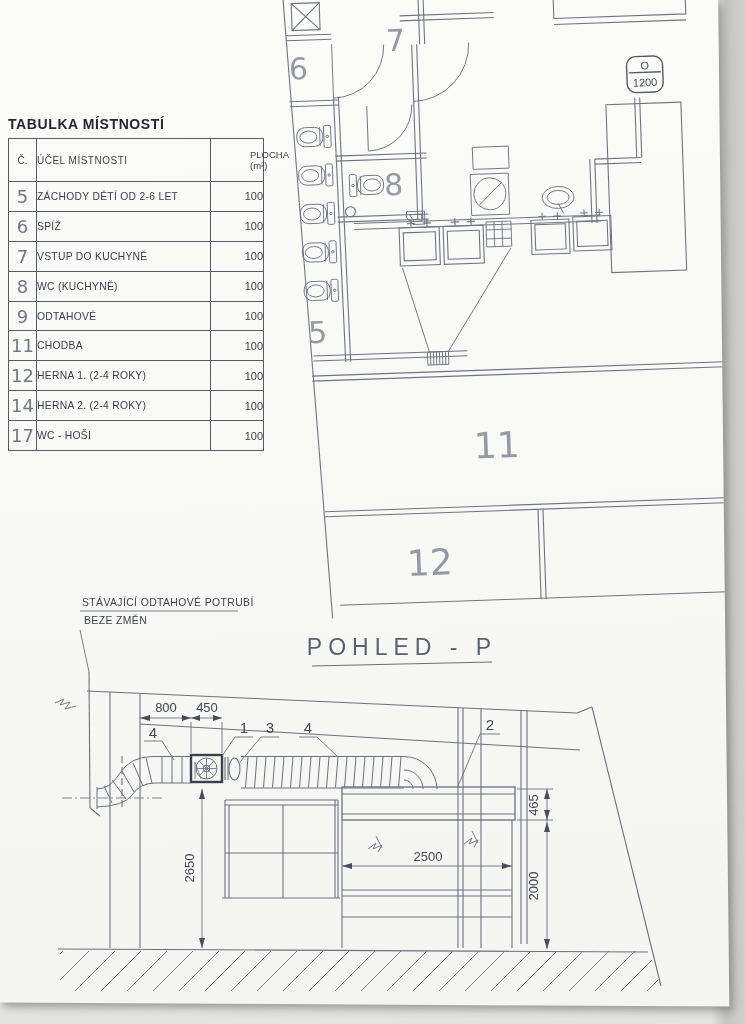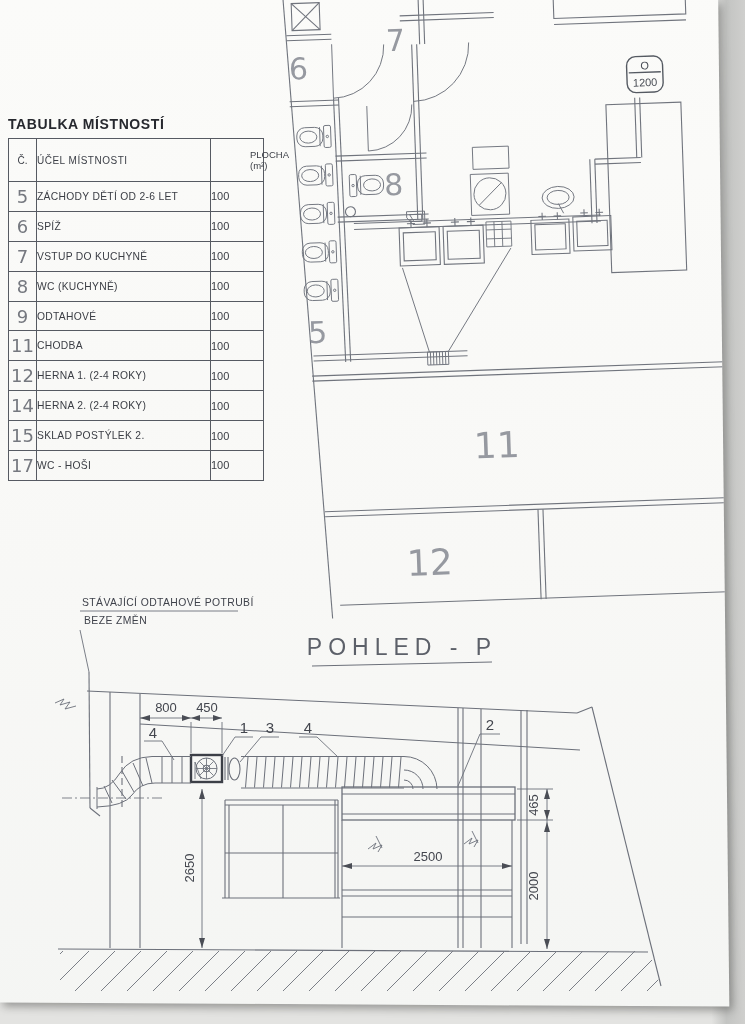--- a/index.html
+++ b/index.html
@@ -23,21 +23,21 @@
   table.rt{border-collapse:collapse;table-layout:fixed;width:255px;}
   table.rt td,table.rt th{border:1px solid #565a62;padding:0;}
   table.rt col.c1{width:28px;}table.rt col.c2{width:174px;}table.rt col.c3{width:53px;}
   tr.hdr{height:43px;}
   tr.hdr .h{font-size:10px;font-weight:500;color:#3d4048;text-align:center;}
   tr.hdr .h2{text-align:left;letter-spacing:.5px;}
   tr.hdr .h3{font-size:9.5px;line-height:11px;padding-left:39px;}
   tr.dr{height:29.9px;}
   td.nm{font-family:"DejaVu Sans",sans-serif;font-size:18px;font-weight:400;color:#75787f;text-align:center;}
   td.pp{font-size:10.3px;letter-spacing:.3px;padding-left:7px;color:#3a3d44;}
-  td.ar{font-size:11px;text-align:left;color:#3a3d44;margin-left:16px;}
+  td.ar{font-size:11px;text-align:right;color:#3a3d44;margin-left:16px;}
   svg text{font-family:"Liberation Sans",sans-serif;}
   .dimtxt{font-size:13px;fill:#43464e;}
   .callout{font-size:15px;fill:#43464e;}
   .roomnum{font-family:"DejaVu Sans",sans-serif;fill:#8e9199;opacity:.92;}
   .notetxt{font-size:10.4px;fill:#3f424b;letter-spacing:.4px;font-weight:500;}
 </style>
 </head>
 <body>
 
 <div id="paper-shadow">
@@ -91,25 +91,20 @@
               <td class="ar">100</td>
             </tr>
       <tr class="dr">
               <td class="nm">12</td>
               <td class="pp">HERNA 1. (2-4 ROKY)</td>
               <td class="ar">100</td>
             </tr>
       <tr class="dr">
               <td class="nm">14</td>
               <td class="pp">HERNA 2. (2-4 ROKY)</td>
-              <td class="ar">100</td>
-            </tr>
-      <tr class="dr">
-              <td class="nm">15</td>
-              <td class="pp">SKLAD POSTÝLEK 2.</td>
               <td class="ar">100</td>
             </tr>
       <tr class="dr">
               <td class="nm">17</td>
               <td class="pp">WC - HOŠI</td>
               <td class="ar">100</td>
             </tr>
     </tbody>
         </table>
   </div>

